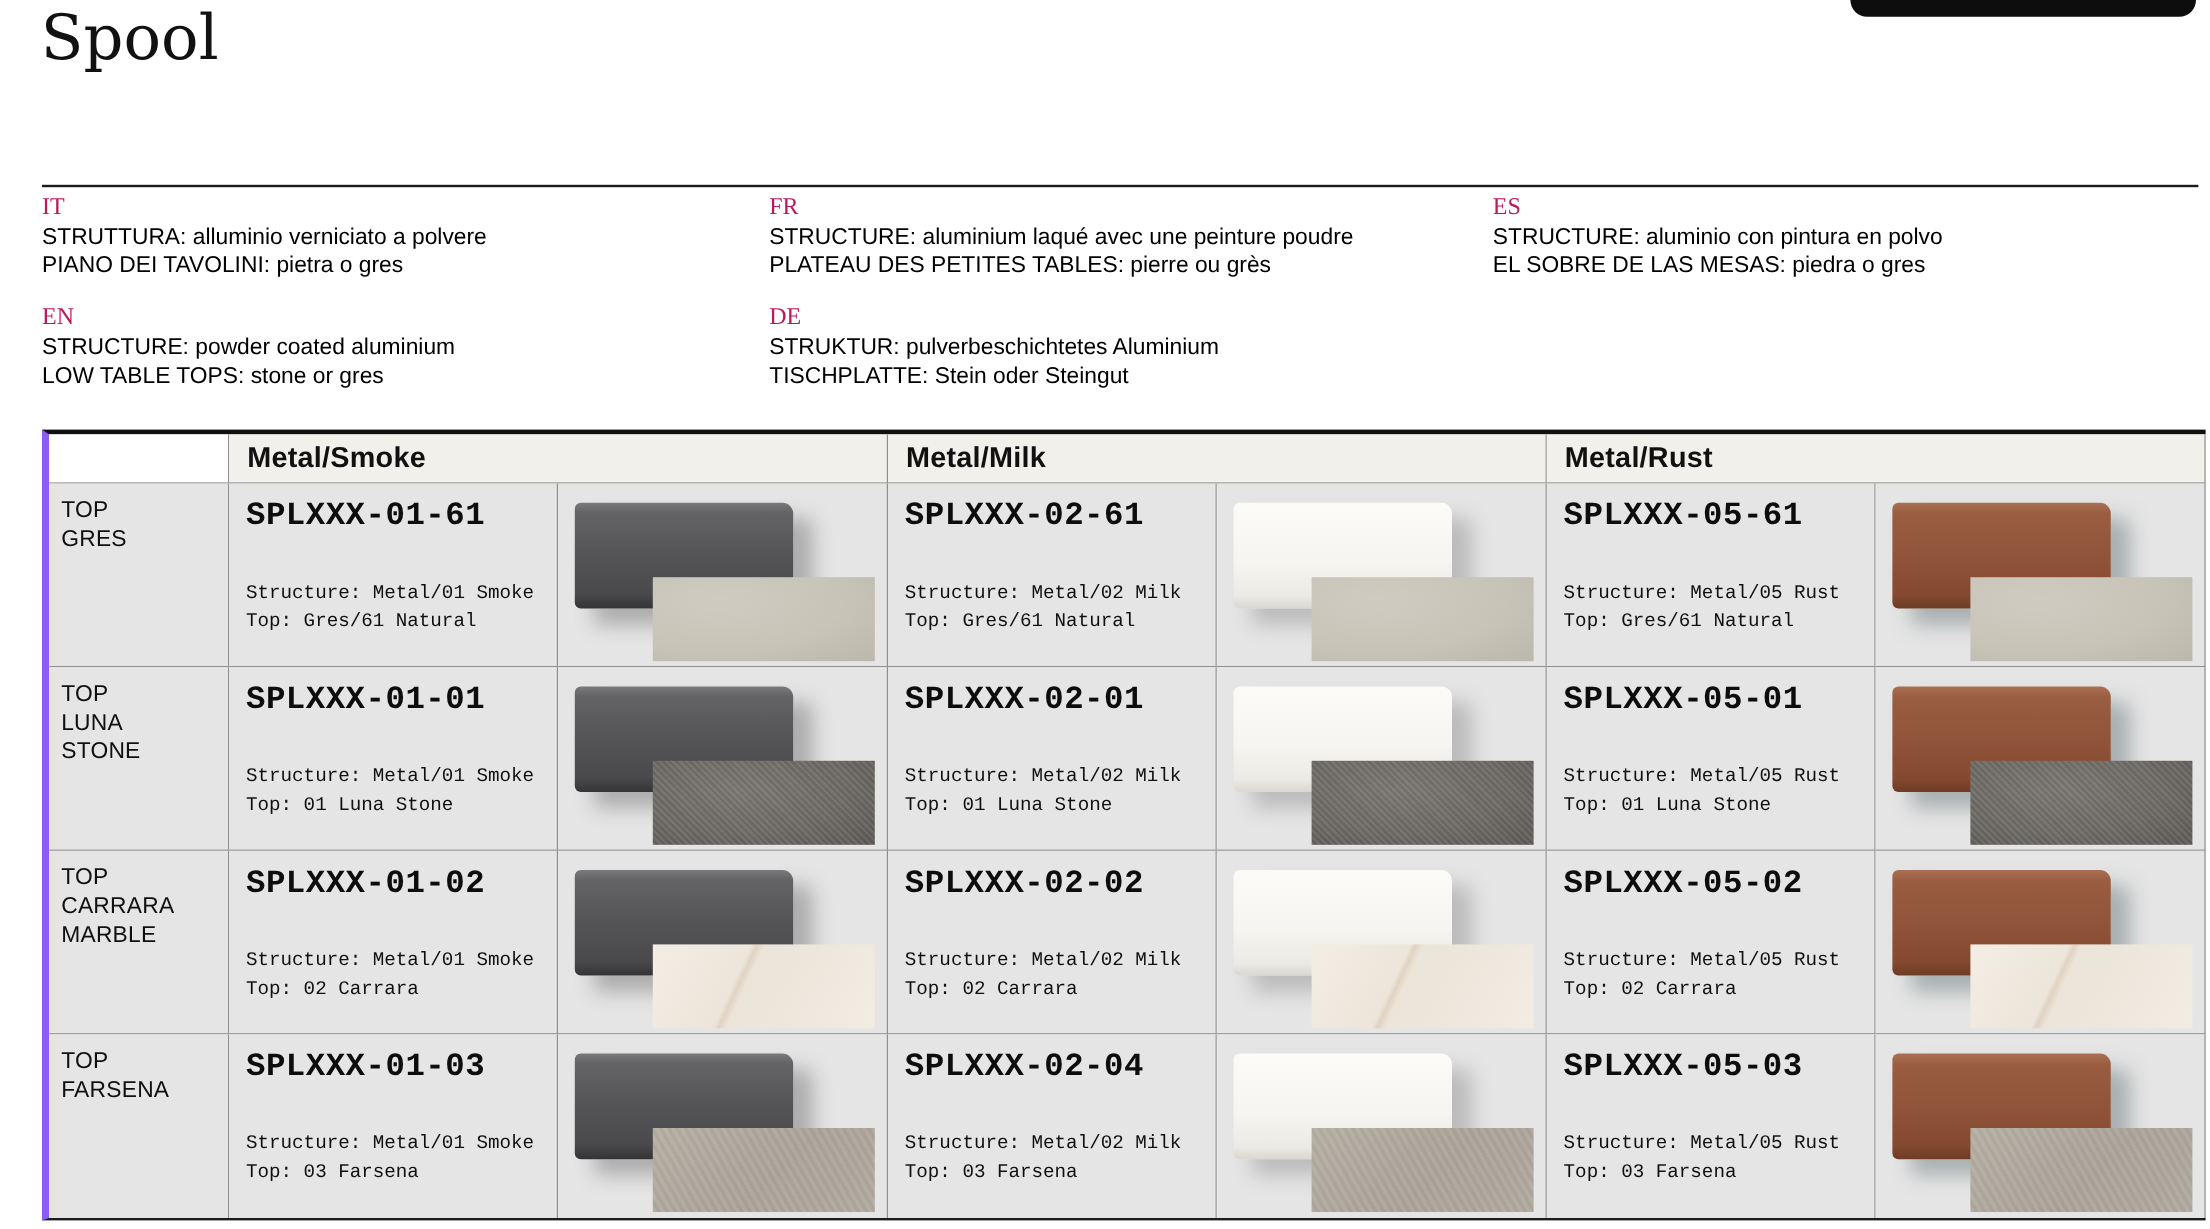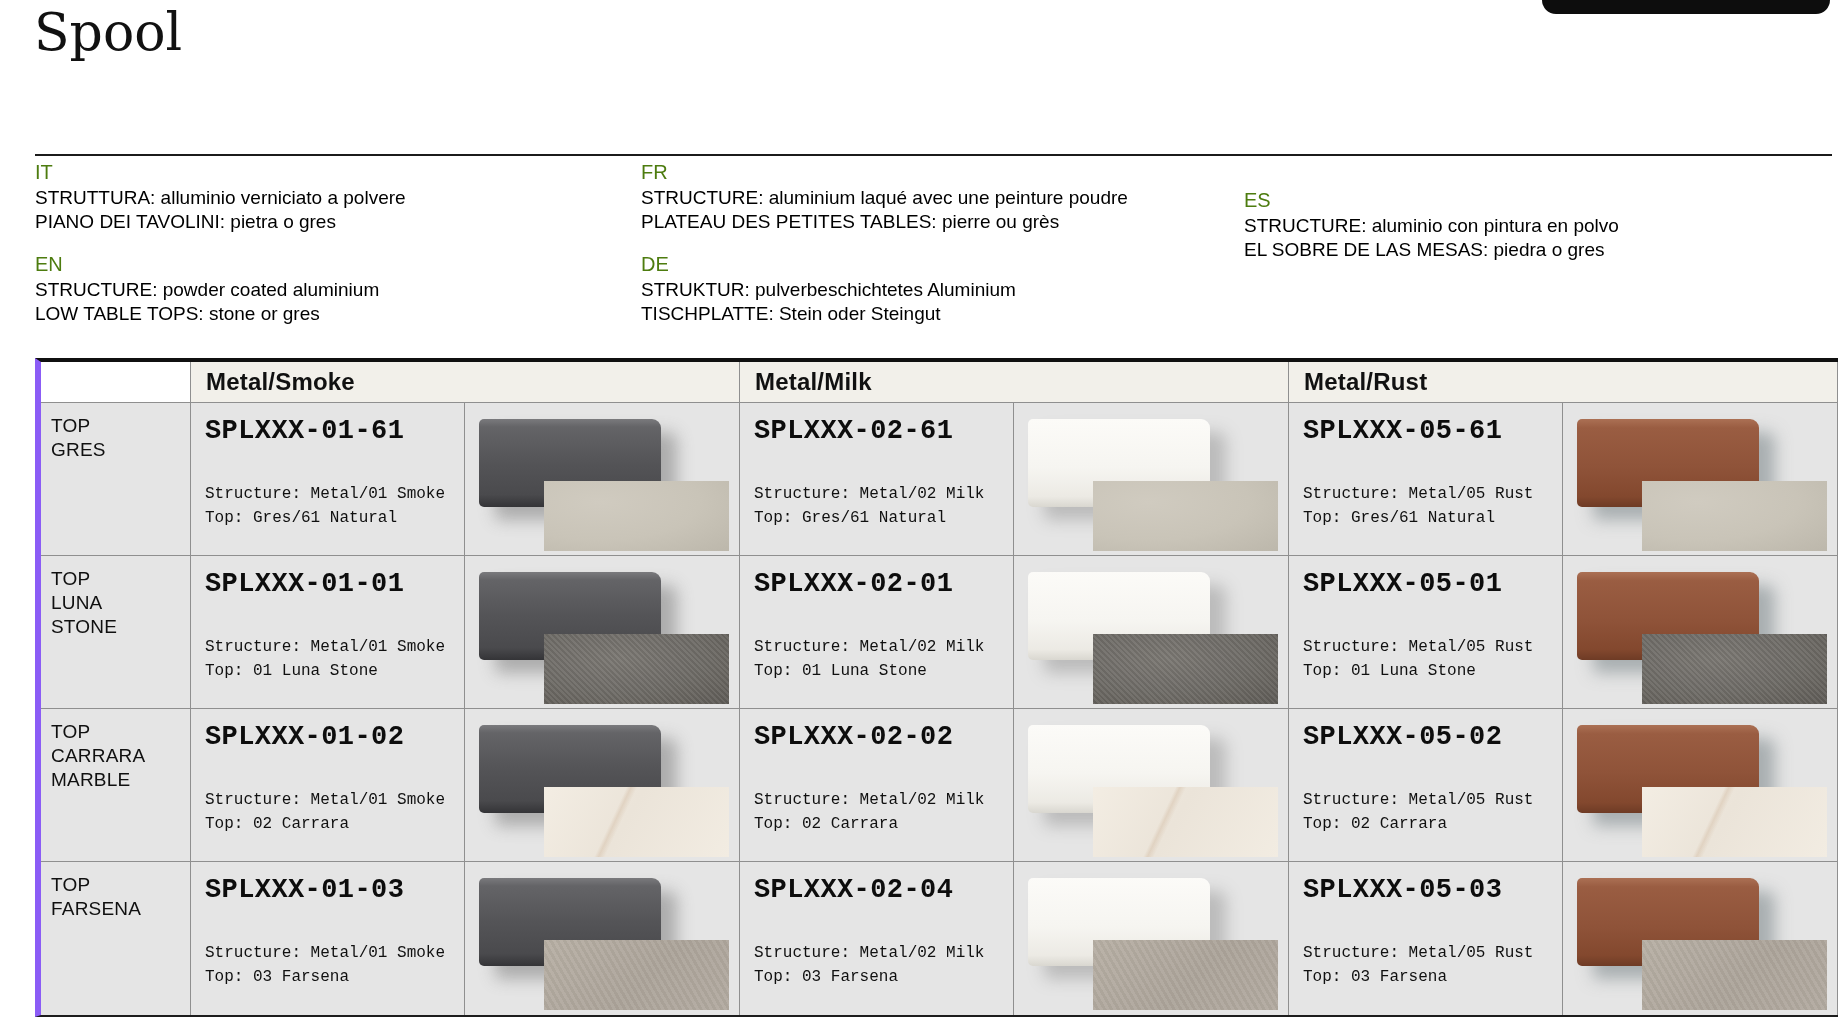--- a/index.html
+++ b/index.html
@@ -18,26 +18,26 @@
   .top-pill{
     position:absolute;left:1542px;top:-24px;width:288px;height:38px;
     background:#0d0d0d;border-radius:14px;
   }
   .rule{
     position:absolute;left:35px;top:154px;width:1797px;height:2px;background:#1b1b1b;
   }
   
   .lang{position:absolute;width:560px;}
   .lang .code{
-    font-family:Liberation Sans, sans-serif;font-size:20px;line-height:24px;margin:0 0 2px 0;color:#4d7c0f;
+    font-family:Liberation Serif, serif;font-size:20px;line-height:24px;margin:0 0 2px 0;color:#be185d;
   }
   .lang .line{font-size:19px;line-height:24px;color:#000000;}
   #lang-it{left:35px;top:160px;}
   #lang-fr{left:641px;top:160px;}
-  #lang-es{left:1244px;top:160px;width:590px;margin-top:28px;}
+  #lang-es{left:1244px;top:160px;width:590px;}
   #lang-en{left:35px;top:252px;}
   #lang-de{left:641px;top:252px;}
   
   .spec-table{
     position:absolute;left:35px;top:358px;width:1797px;
     display:grid;
     grid-template-columns:150px 274px 275px 274px 275px 274px 275px;
     grid-template-rows:41px 153px 153px 153px 153px;
     border-top:4px solid #101010;
     border-bottom:2px solid #1c1c1c;

